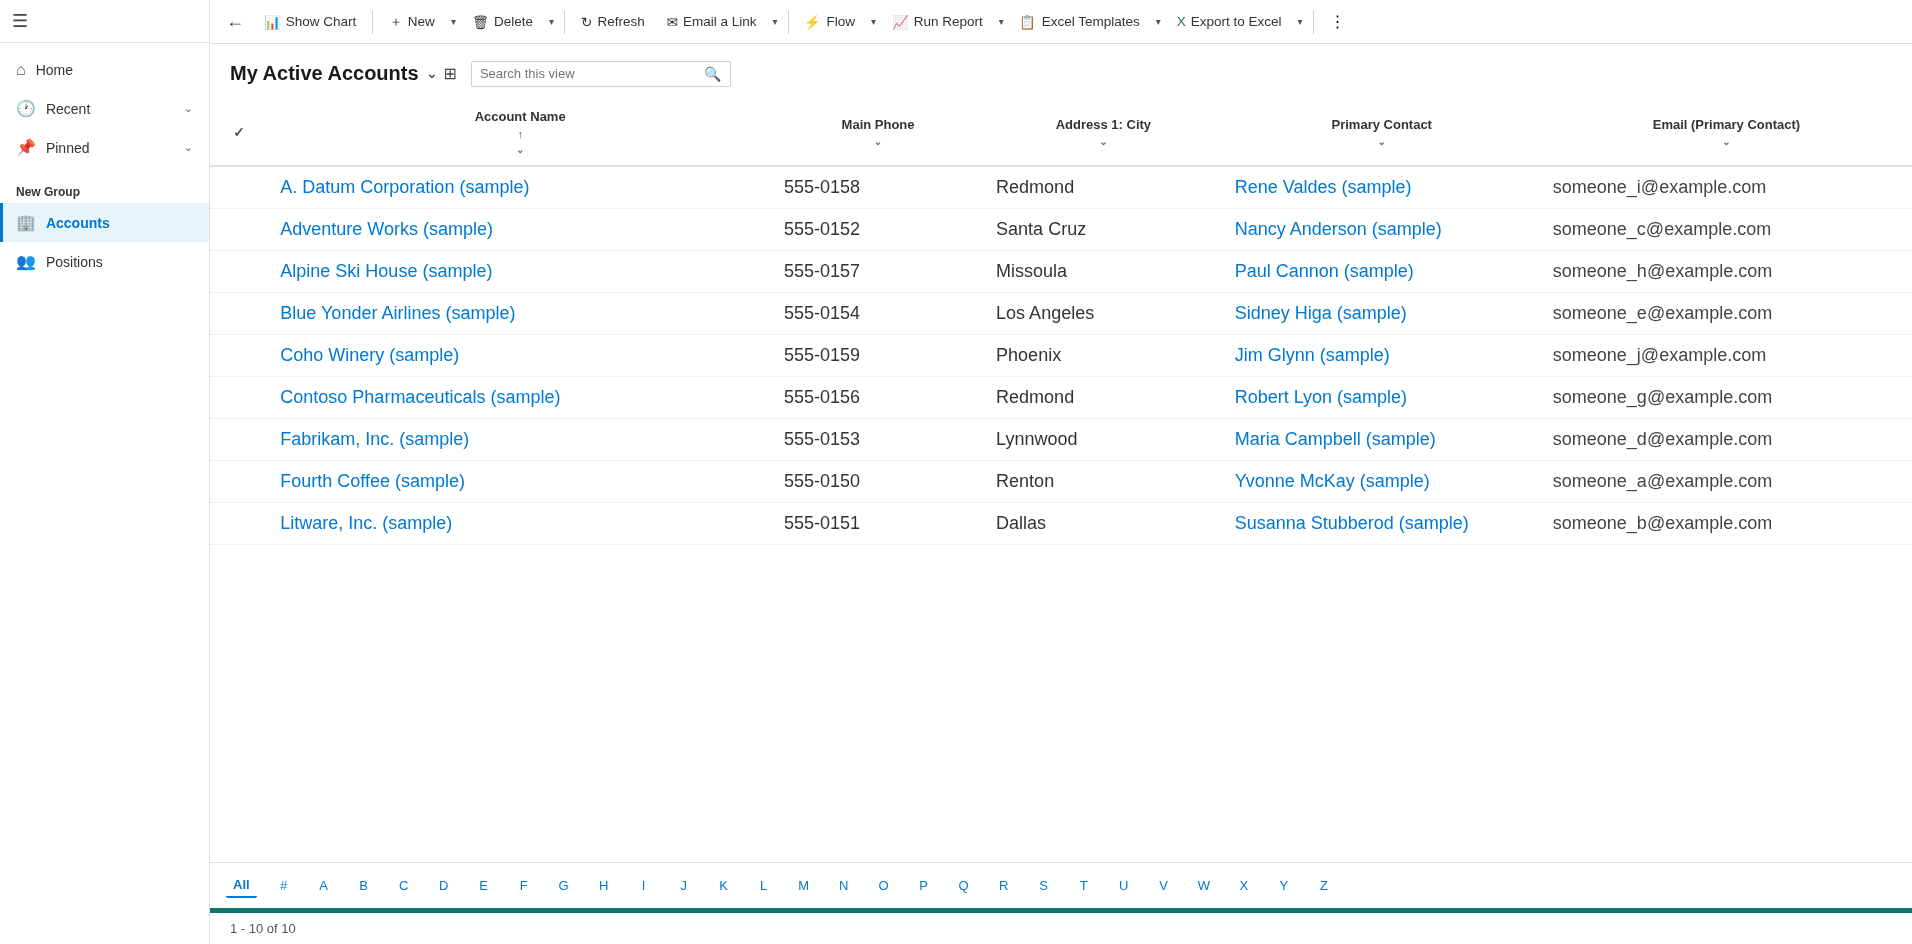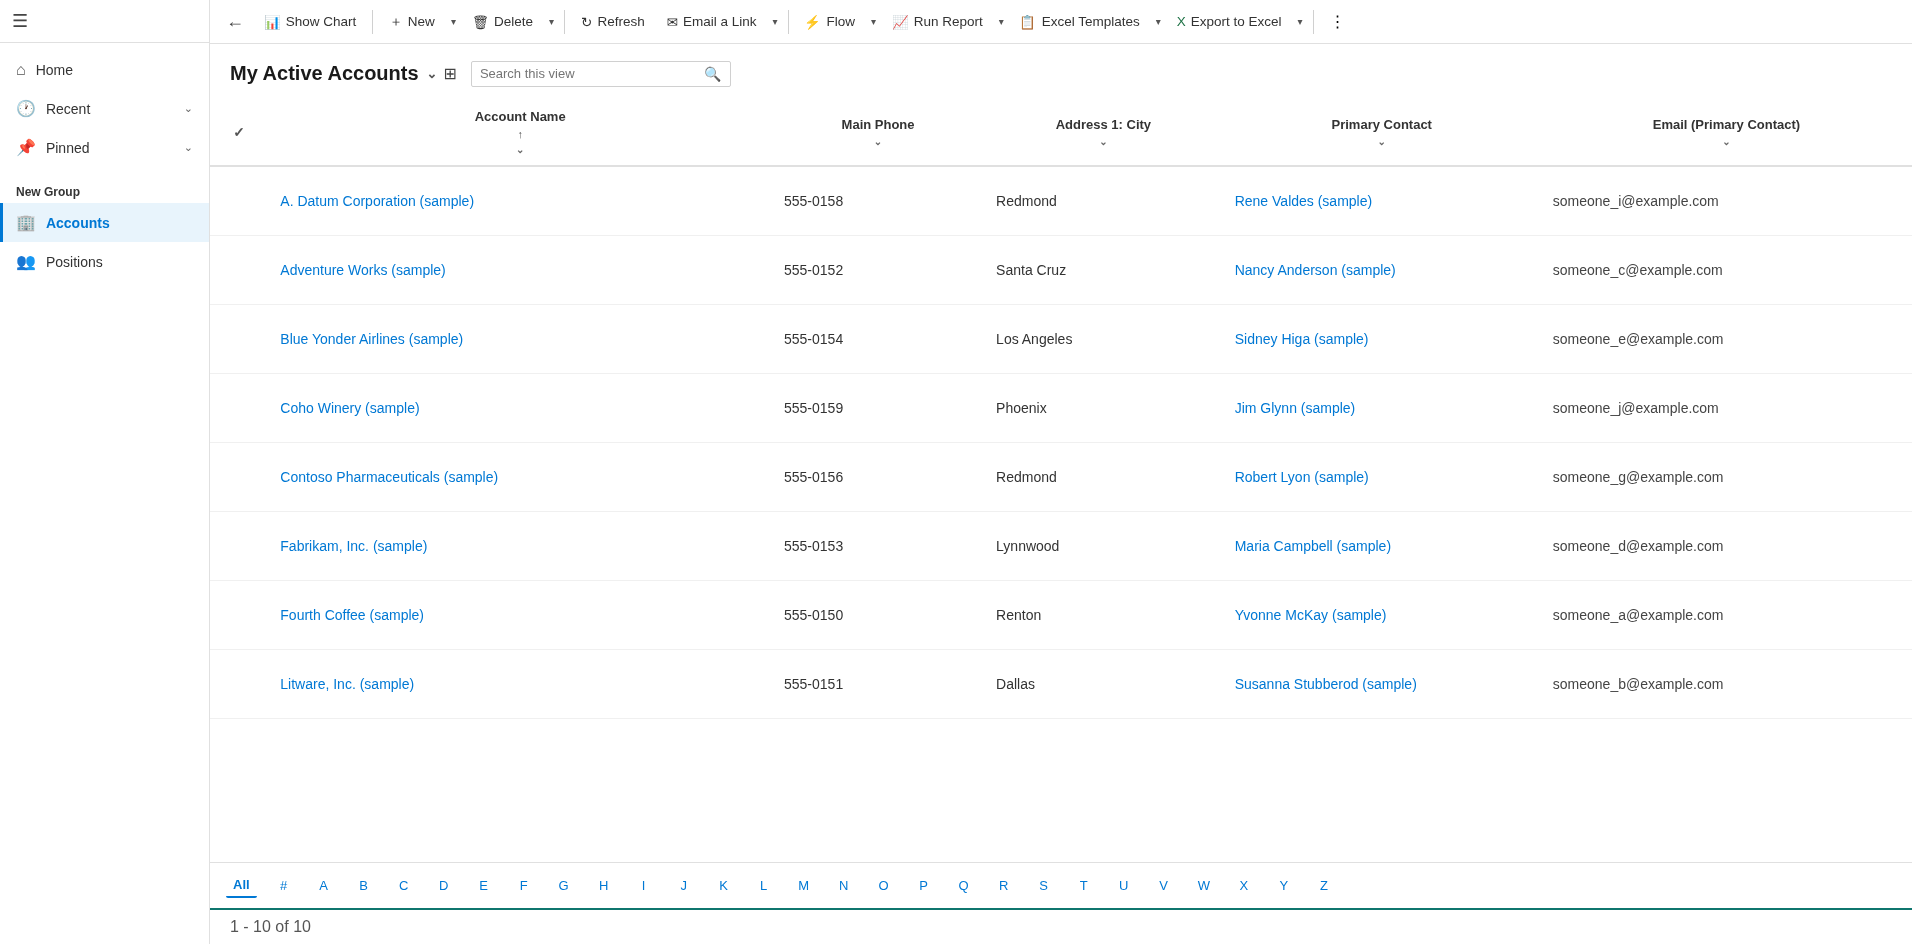--- a/index.html
+++ b/index.html
@@ -207,22 +207,22 @@
     .th-main-phone { width: 160px; }
     .th-city { width: 180px; }
     .th-primary-contact { width: 240px; }
     .th-email { width: 280px; }
 
     tbody tr {
       border-bottom: 1px solid #f0f0f0;
       cursor: pointer;
     }
     tbody td {
-      padding: 26px 12px;
-      font-size: 14px;
+      padding: 10px 12px;
+      font-size: 18px;
       color: #333;
       white-space: nowrap;
       overflow: hidden;
       text-overflow: ellipsis;
     }
     .td-link {
       color: #0078d4;
       cursor: pointer;
     }
     .td-contact-link {
@@ -256,24 +256,24 @@
     }
     .alpha-btn.active {
       color: #0078d4;
       border-bottom: 2px solid #0078d4;
       font-weight: 600;
     }
 
     
     .record-count {
       padding: 8px 20px;
-      font-size: 16px;
+      font-size: 13px;
       color: #555;
       background: #fff;
-      border-top: 2px solid #0f766e;
+      border-top: 5px solid #0f766e;
       flex-shrink: 0;
     }
 
     
     .checkbox-cell {
       display: flex;
       align-items: center;
       justify-content: center;
     }
     .check-mark { color: #555; font-size: 14px; }
@@ -450,20 +450,28 @@
           <tr>
       <td></td>
       <td class="td-link">Adventure Works (sample)</td>
       <td>555-0152</td>
       <td>Santa Cruz</td>
       <td class="td-contact-link">Nancy Anderson (sample)</td>
       <td class="td-email">someone_c@example.com</td>
     </tr>
           <tr>
       <td></td>
+      <td class="td-link">Alpine Ski House (sample)</td>
+      <td>555-0157</td>
+      <td>Missoula</td>
+      <td class="td-contact-link">Paul Cannon (sample)</td>
+      <td class="td-email">someone_h@example.com</td>
+    </tr>
+          <tr>
+      <td></td>
       <td class="td-link">Blue Yonder Airlines (sample)</td>
       <td>555-0154</td>
       <td>Los Angeles</td>
       <td class="td-contact-link">Sidney Higa (sample)</td>
       <td class="td-email">someone_e@example.com</td>
     </tr>
           <tr>
       <td></td>
       <td class="td-link">Coho Winery (sample)</td>
       <td>555-0159</td>

